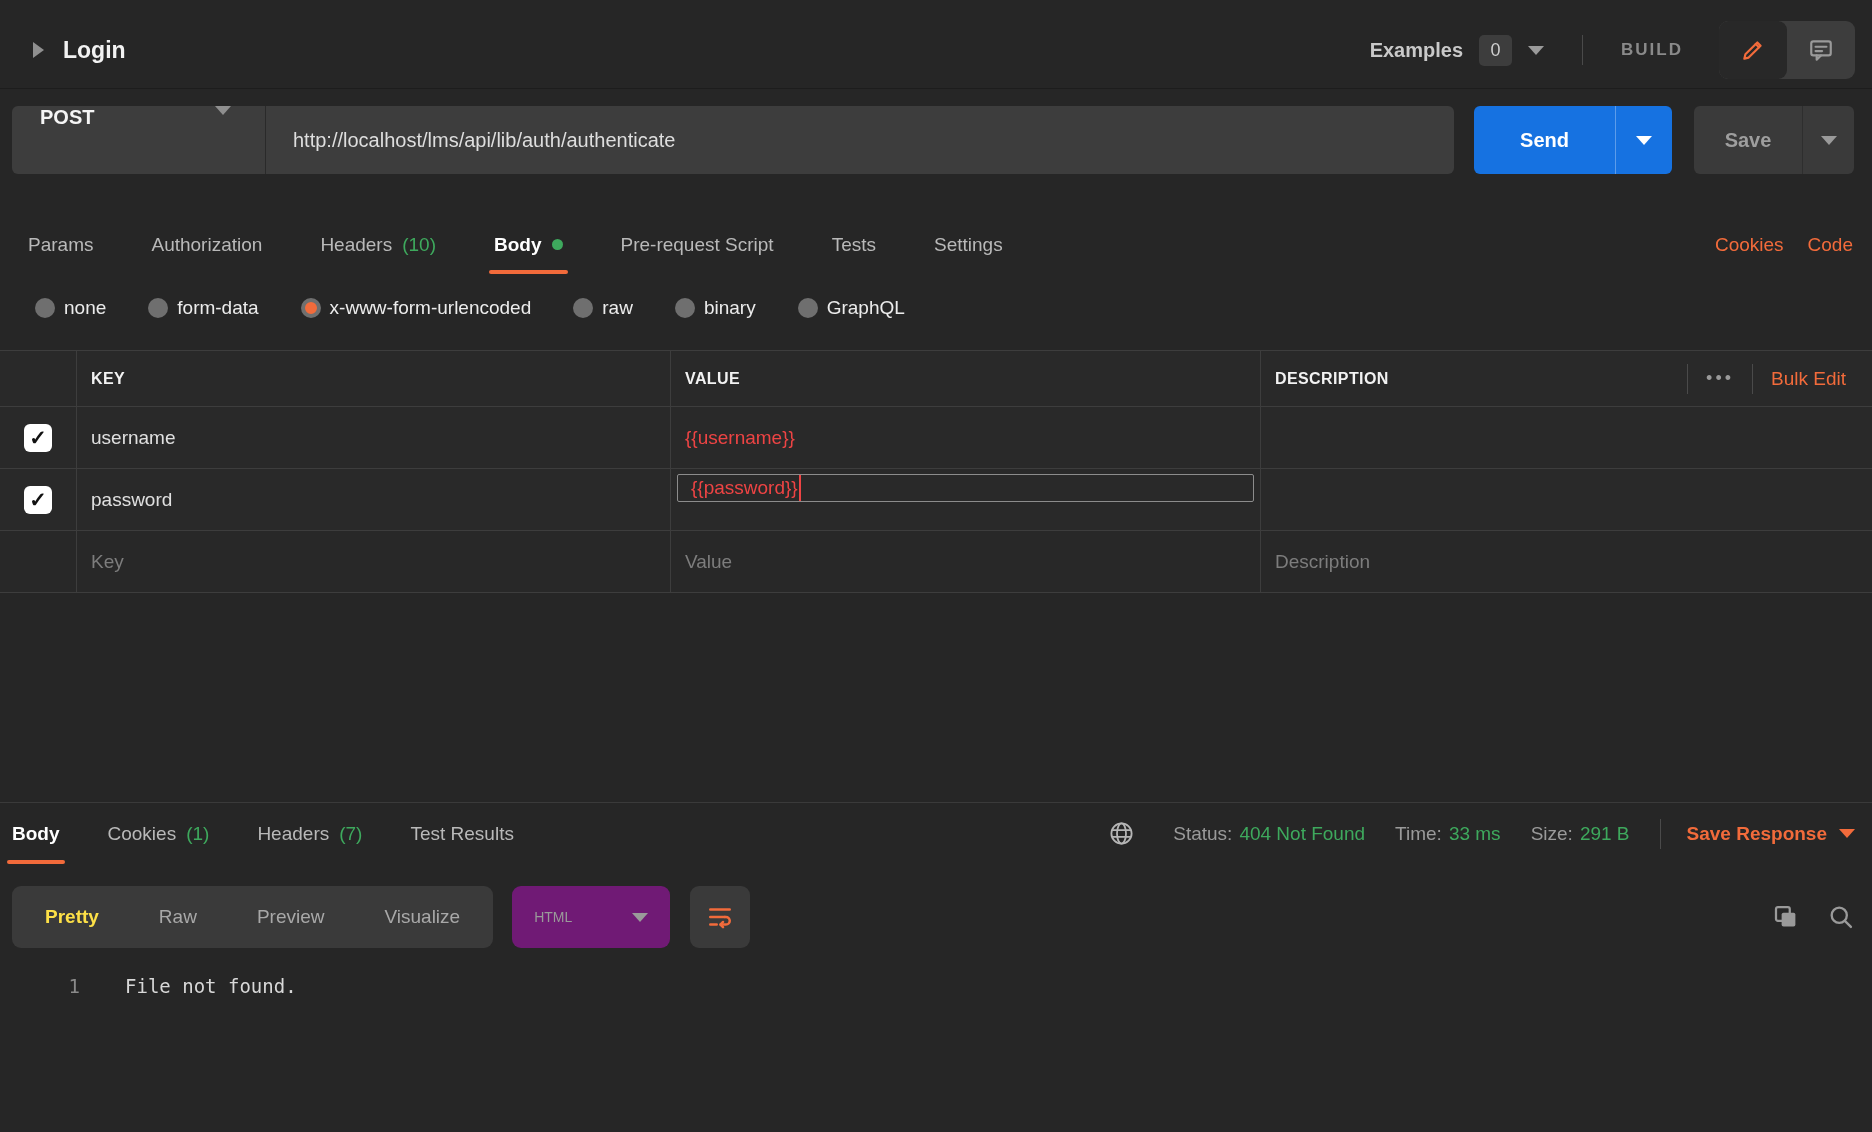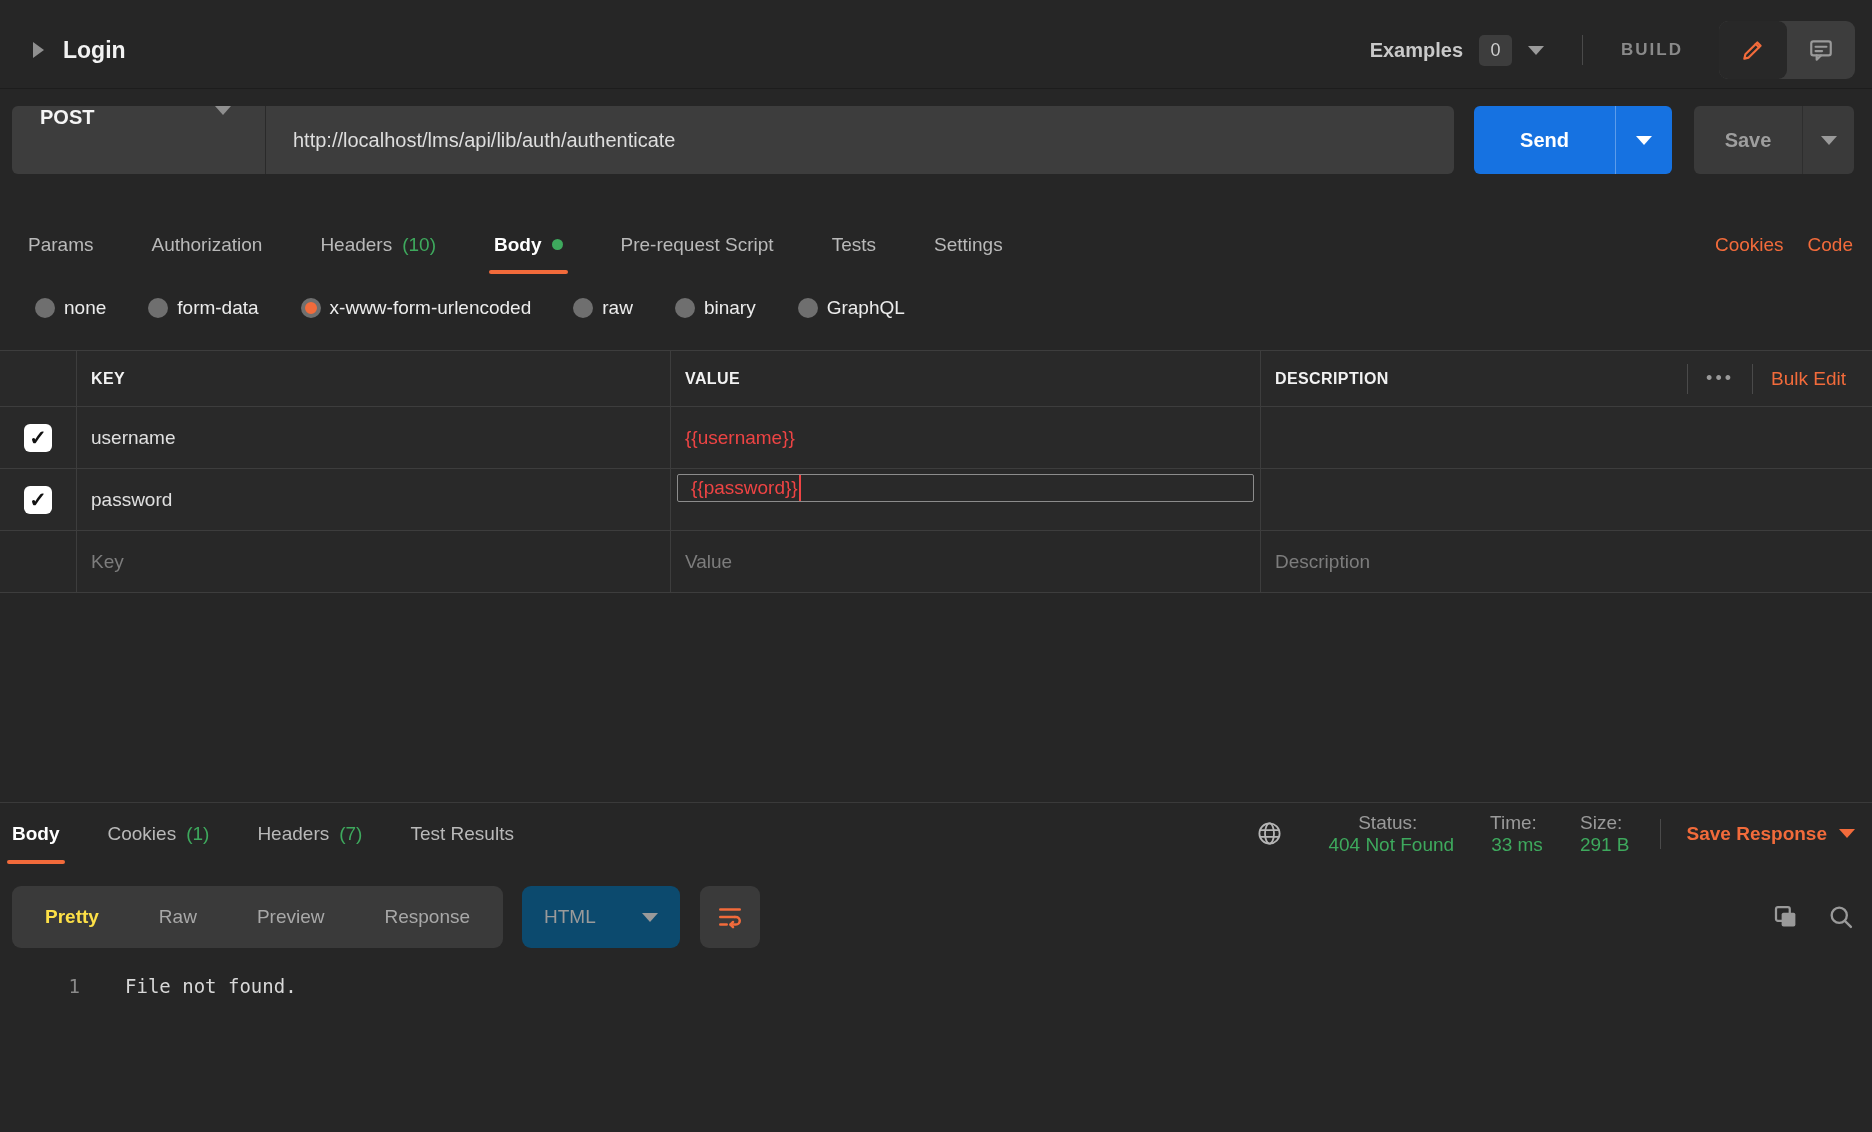--- a/index.html
+++ b/index.html
@@ -90,30 +90,30 @@
   .cell.value-focus{padding:0;align-items:flex-start;}
   .focus-box{flex:1;margin:5px 6px;border:1px solid #8C8C8C;border-radius:2px;display:flex;align-items:center;padding-left:13px;}
   .caret-bar{width:2px;height:26px;background:var(--red);margin-left:1px;}
   
   .resp{position:absolute;top:802px;left:0;right:0;bottom:0;border-top:1px solid #3A3A3A;}
   .resp-tabs{height:61px;display:flex;align-items:center;padding:0 17px 0 12px;gap:48px;}
   .status-cluster{margin-left:auto;display:flex;align-items:center;}
   .globe{color:#B5B5B5;margin-right:38px;display:flex;}
   .stat-label{font-size:19px;color:#9A9A9A;}
   .stat-value{font-size:19px;color:var(--green);margin-left:7px;}
-  .stat-group{display:flex;align-items:center;margin-right:30px;flex-direction:column;}
+  .stat-group{display:flex;align-items:center;margin-right:30px;}
   .status-cluster .vdiv{margin:0 26px 0 0;}
   .save-resp{display:flex;align-items:center;gap:12px;color:var(--orange);font-size:19px;font-weight:700;cursor:pointer;}
   .save-resp .caret-down{border-top-color:var(--orange);}
   .resp-toolbar{margin-top:22px;height:62px;display:flex;align-items:center;padding:0 17px 0 12px;}
   .views{background:#3A3A3A;border-radius:9px;height:62px;display:flex;align-items:center;padding:0 33px 0 33px;gap:60px;}
   .view{font-size:19px;color:#A8A8A8;cursor:pointer;}
   .view.active{color:#fde047;font-weight:700;}
-  .format-dd{margin-left:19px;width:158px;height:62px;background:#0c4a6e;border-radius:9px;display:flex;
-    align-items:center;justify-content:space-between;padding:0 22px;color:#9A9A9A;font-size:19px;cursor:pointer;}
+  .format-dd{margin-left:19px;width:158px;height:62px;background:#701a75;border-radius:9px;display:flex;
+    align-items:center;justify-content:space-between;padding:0 22px;color:#9A9A9A;font-size:14px;cursor:pointer;}
   .wrap-btn{margin-left:20px;width:60px;height:62px;background:#3A3A3A;border-radius:9px;display:flex;
     align-items:center;justify-content:center;color:var(--orange);cursor:pointer;}
   .resp-icons{margin-left:auto;display:flex;align-items:center;gap:26px;color:#9A9A9A;}
   .ricon{cursor:pointer;display:flex;}
   .code-line{margin-top:27px;display:flex;font-family:"DejaVu Sans Mono",monospace;font-size:19px;}
   .lineno{width:80px;text-align:right;color:#8A8A8A;flex:none;}
   .code-text{margin-left:45px;color:#D8D8D8;white-space:pre;}
 </style>
 </head>
 <body>
@@ -321,21 +321,21 @@
           <span class="caret-down"></span>
         </span>
       </div>
     </div>
 
     <div class="resp-toolbar">
       <div class="views">
         <span class="view active">Pretty</span>
         <span class="view">Raw</span>
         <span class="view">Preview</span>
-        <span class="view">Response</span>
+        <span class="view">Visualize</span>
       </div>
       <div class="format-dd">
         <span>HTML</span>
         <span class="caret-down"></span>
       </div>
       <div class="wrap-btn">
         <svg width="28" height="26" viewBox="0 0 24 24" fill="none" stroke="currentColor" stroke-width="2.3" stroke-linecap="round" stroke-linejoin="round">
           <path d="M3 5h18"></path>
           <path d="M3 12h13.5"></path>
           <path d="M16.5 12h1a3.5 3.5 0 0 1 0 7h-5"></path>

